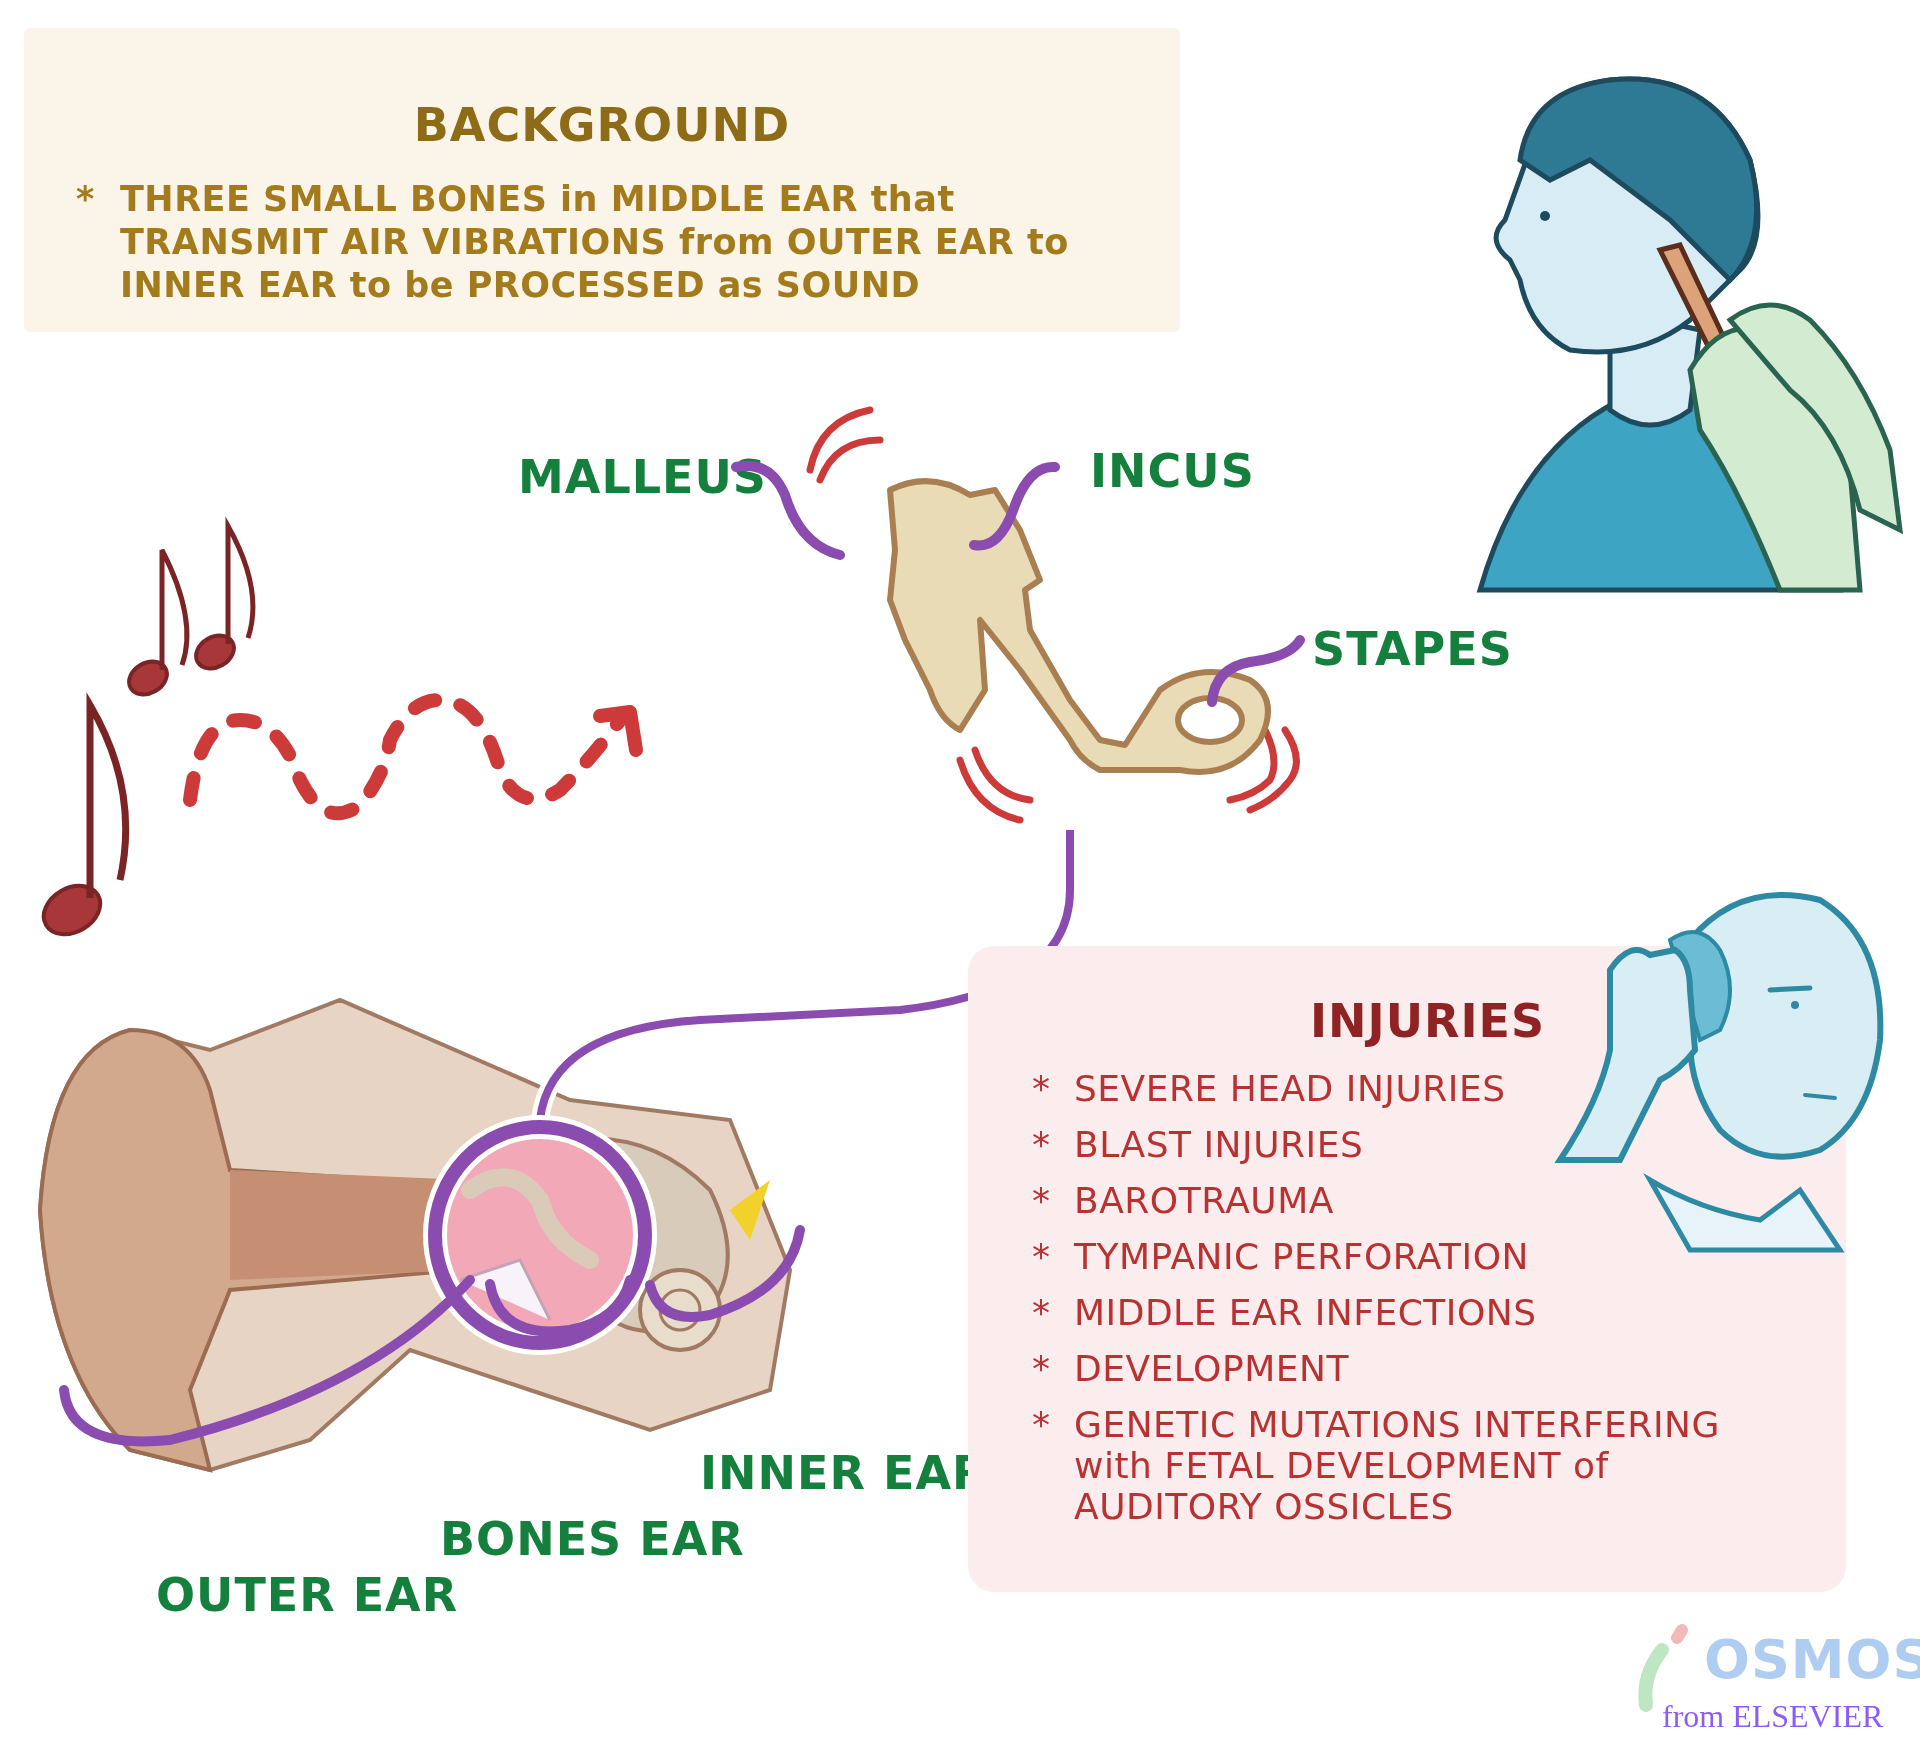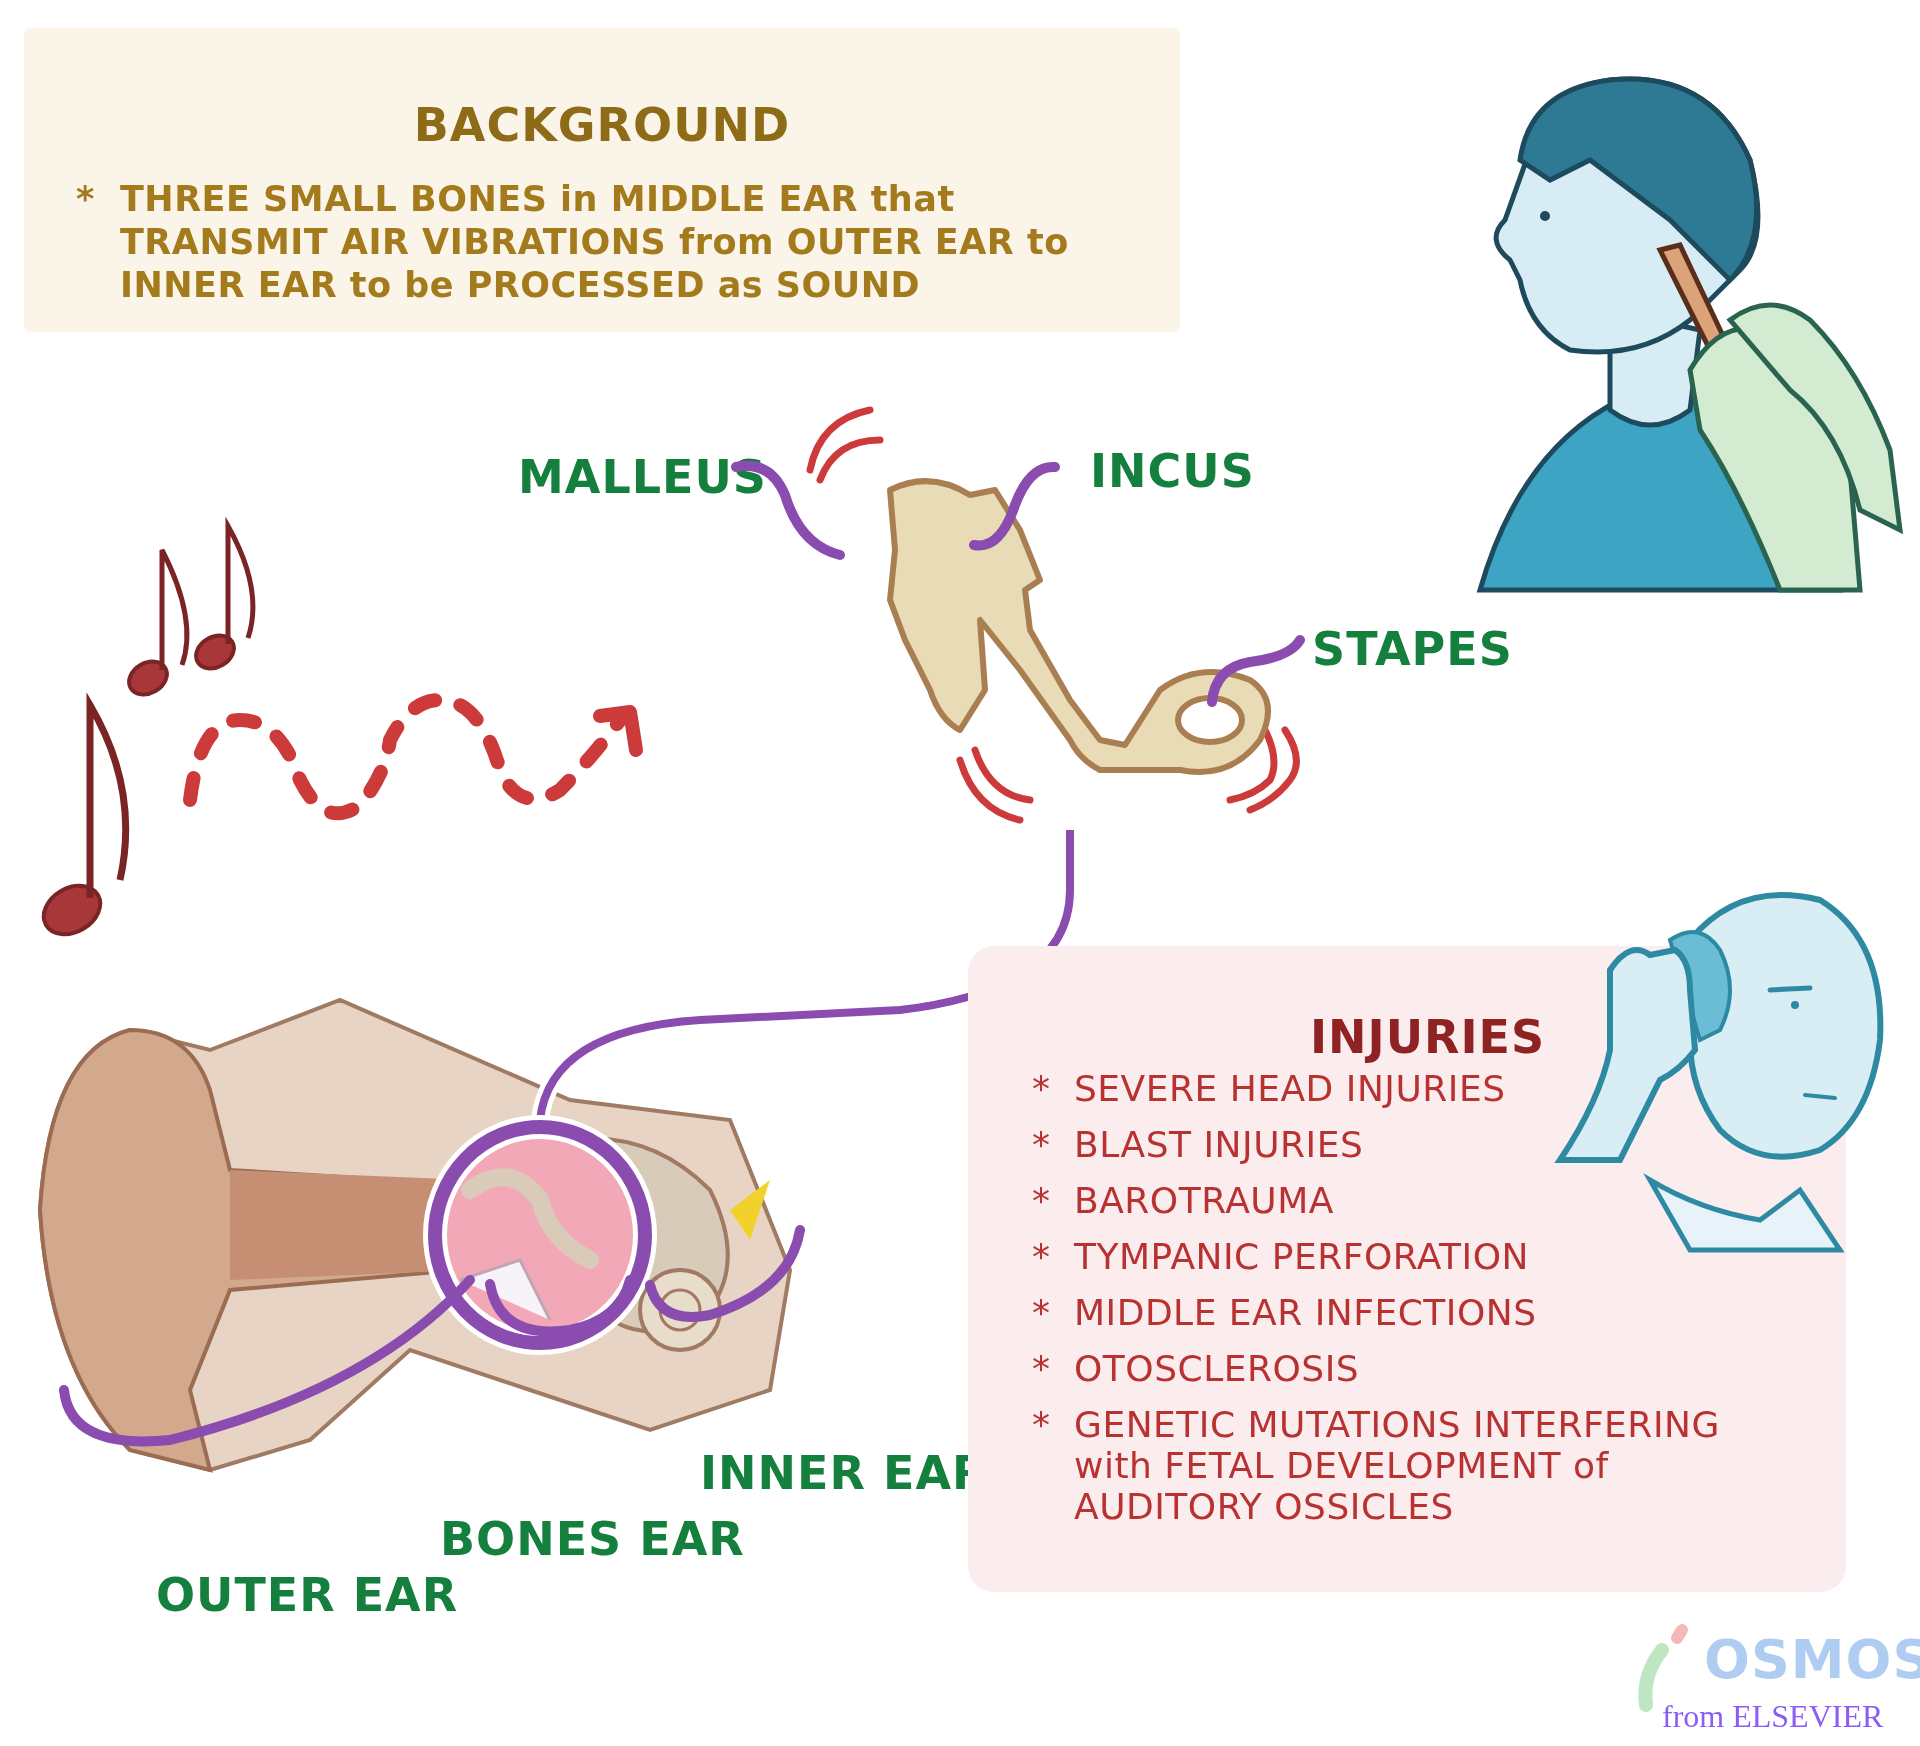--- a/index.html
+++ b/index.html
@@ -9,21 +9,21 @@
               background:#fbf4e9; border-radius:6px; }
   .bg-title { position:absolute; left:0; width:100%; top:70px; text-align:center;
               font-weight:bold; font-size:46px; color:#8d6b17; letter-spacing:1px; }
   .bg-body { position:absolute; left:96px; top:150px; width:1000px;
              font-weight:bold; font-size:35px; line-height:43px; color:#a47b1c;
              letter-spacing:0.5px; }
   .bg-body .star { position:absolute; left:-44px; top:0; }
   .panel-inj { position:absolute; left:968px; top:946px; width:878px; height:646px;
                background:#fbecee; border-radius:26px; }
   .inj-title { position:absolute; left:342px; top:48px; font-weight:bold;
-               font-size:46px; color:#8f2323; letter-spacing:1px;margin-top:16px; }
+               font-size:46px; color:#8f2323; letter-spacing:1px; }
   .inj-list { position:absolute; left:64px; top:122px; width:790px; margin:0; padding:0;
               list-style:none; }
   .inj-list li { position:relative; padding-left:42px; font-size:36px; line-height:41px;
                  color:#b83232; margin-bottom:15px; letter-spacing:0.5px; }
   .inj-list li .star { position:absolute; left:0; top:0; }
   .label-purple { position:absolute; font-weight:bold; font-size:46px; color:#15803d;
                   letter-spacing:1px; }
   .logo { position:absolute; left:1632px; top:1620px; width:280px; height:120px; }
   .logo-word { position:absolute; left:72px; top:8px; font-weight:bold; font-size:54px;
                color:#aecdf0; letter-spacing:1px; }
@@ -124,21 +124,21 @@
 <div class="label-purple" style="left:700px;top:1446px;">INNER EAR</div>
 
 <div class="panel-inj">
   <div class="inj-title">INJURIES</div>
   <ul class="inj-list">
     <li><span class="star">*</span><span>SEVERE HEAD INJURIES</span></li>
     <li><span class="star">*</span><span>BLAST INJURIES</span></li>
     <li><span class="star">*</span><span>BAROTRAUMA</span></li>
     <li><span class="star">*</span><span>TYMPANIC PERFORATION</span></li>
     <li><span class="star">*</span><span>MIDDLE EAR INFECTIONS</span></li>
-    <li><span class="star">*</span><span>OTOSCLEROSIS</span></li>
+    <li><span class="star">*</span><span>DEVELOPMENT</span></li>
     <li style="width:700px;"><span class="star">*</span><span>GENETIC MUTATIONS INTERFERING with FETAL DEVELOPMENT of AUDITORY OSSICLES</span></li>
   </ul>
 </div>
 
 <svg width="360" height="380" style="left:1540px;top:880px;">
   <path d="M110 300 Q160 330 220 340 L260 310 L300 370 L150 370 Z" fill="#e7f3f8" stroke="#2e8aa3" stroke-width="5"></path>
   <path d="M150 60 Q200 0 280 20 Q345 60 340 160 Q330 240 280 270 Q220 290 180 250 Q150 210 150 160 Z" fill="#d9edf5" stroke="#2e8aa3" stroke-width="6"></path>
   <path d="M130 60 Q160 40 180 70 Q200 110 180 150 L160 160 Z" fill="#6bbdd6" stroke="#2e8aa3" stroke-width="4"></path>
   <path d="M20 280 Q60 220 70 170 L70 90 Q90 60 110 75 L135 70 Q150 80 150 110 L155 170 Q140 190 120 200 L80 280 Z" fill="#d9edf5" stroke="#2e8aa3" stroke-width="6"></path>
   <path d="M230 110 L270 108" stroke="#2e8aa3" stroke-width="5" stroke-linecap="round"></path>

